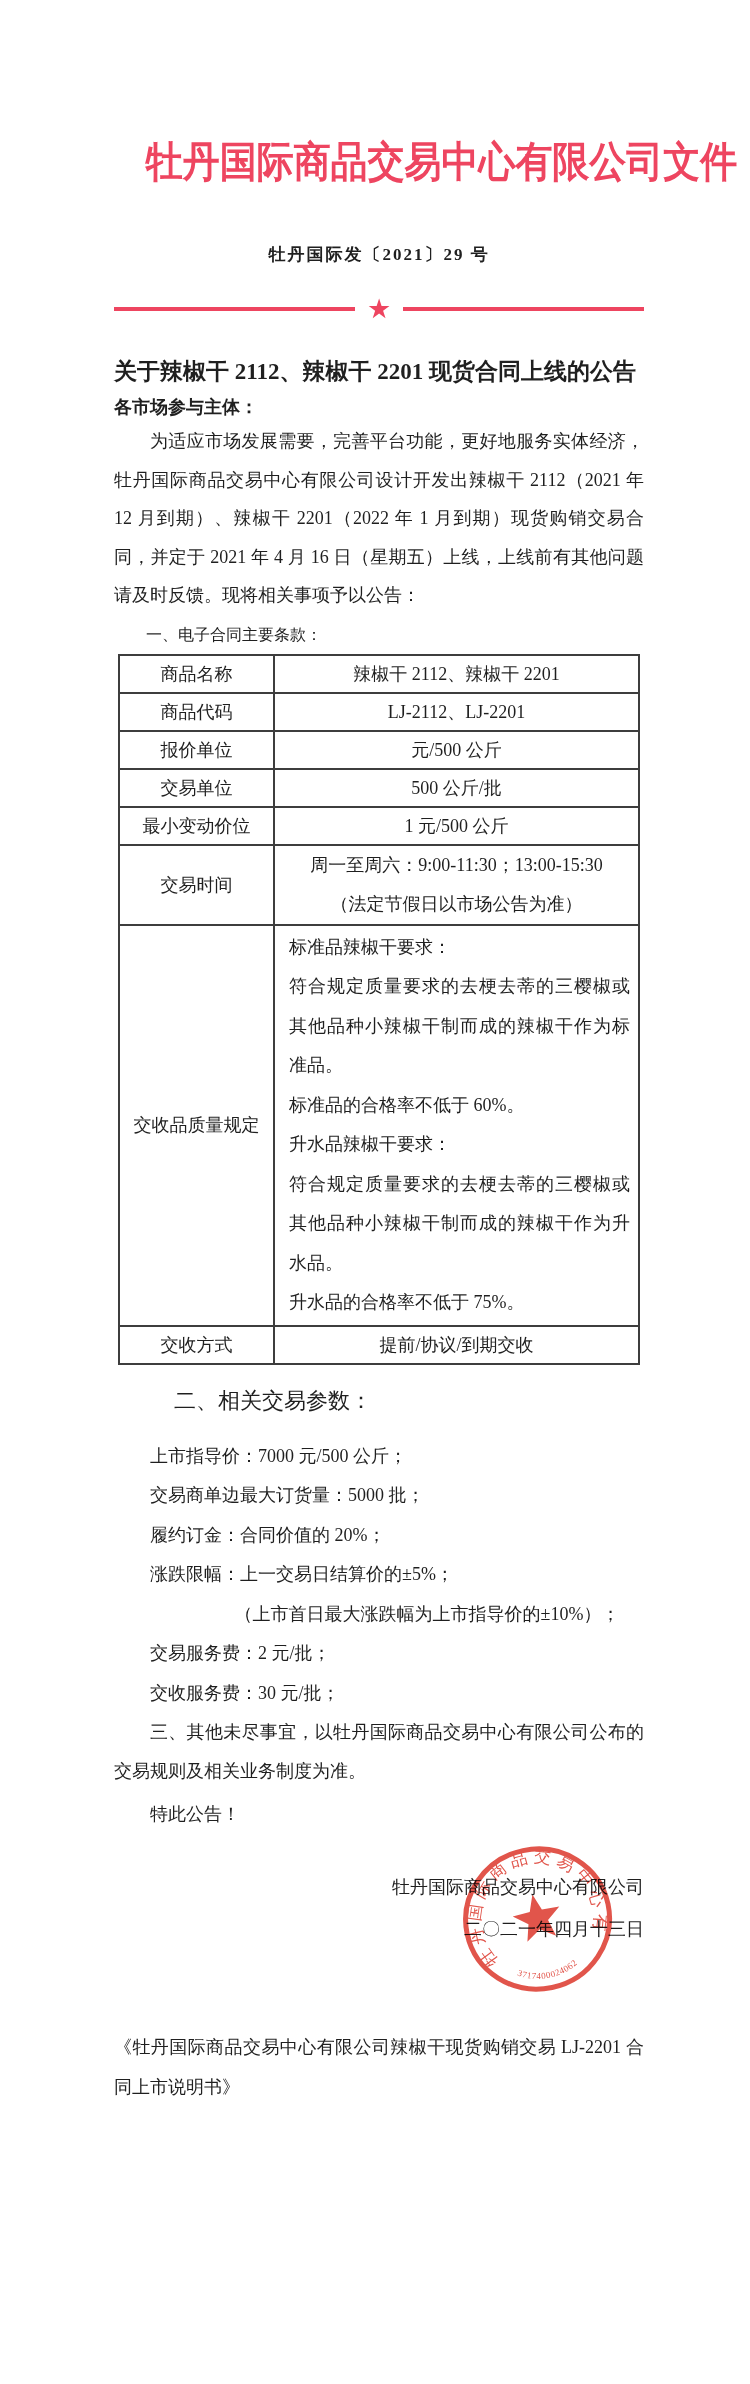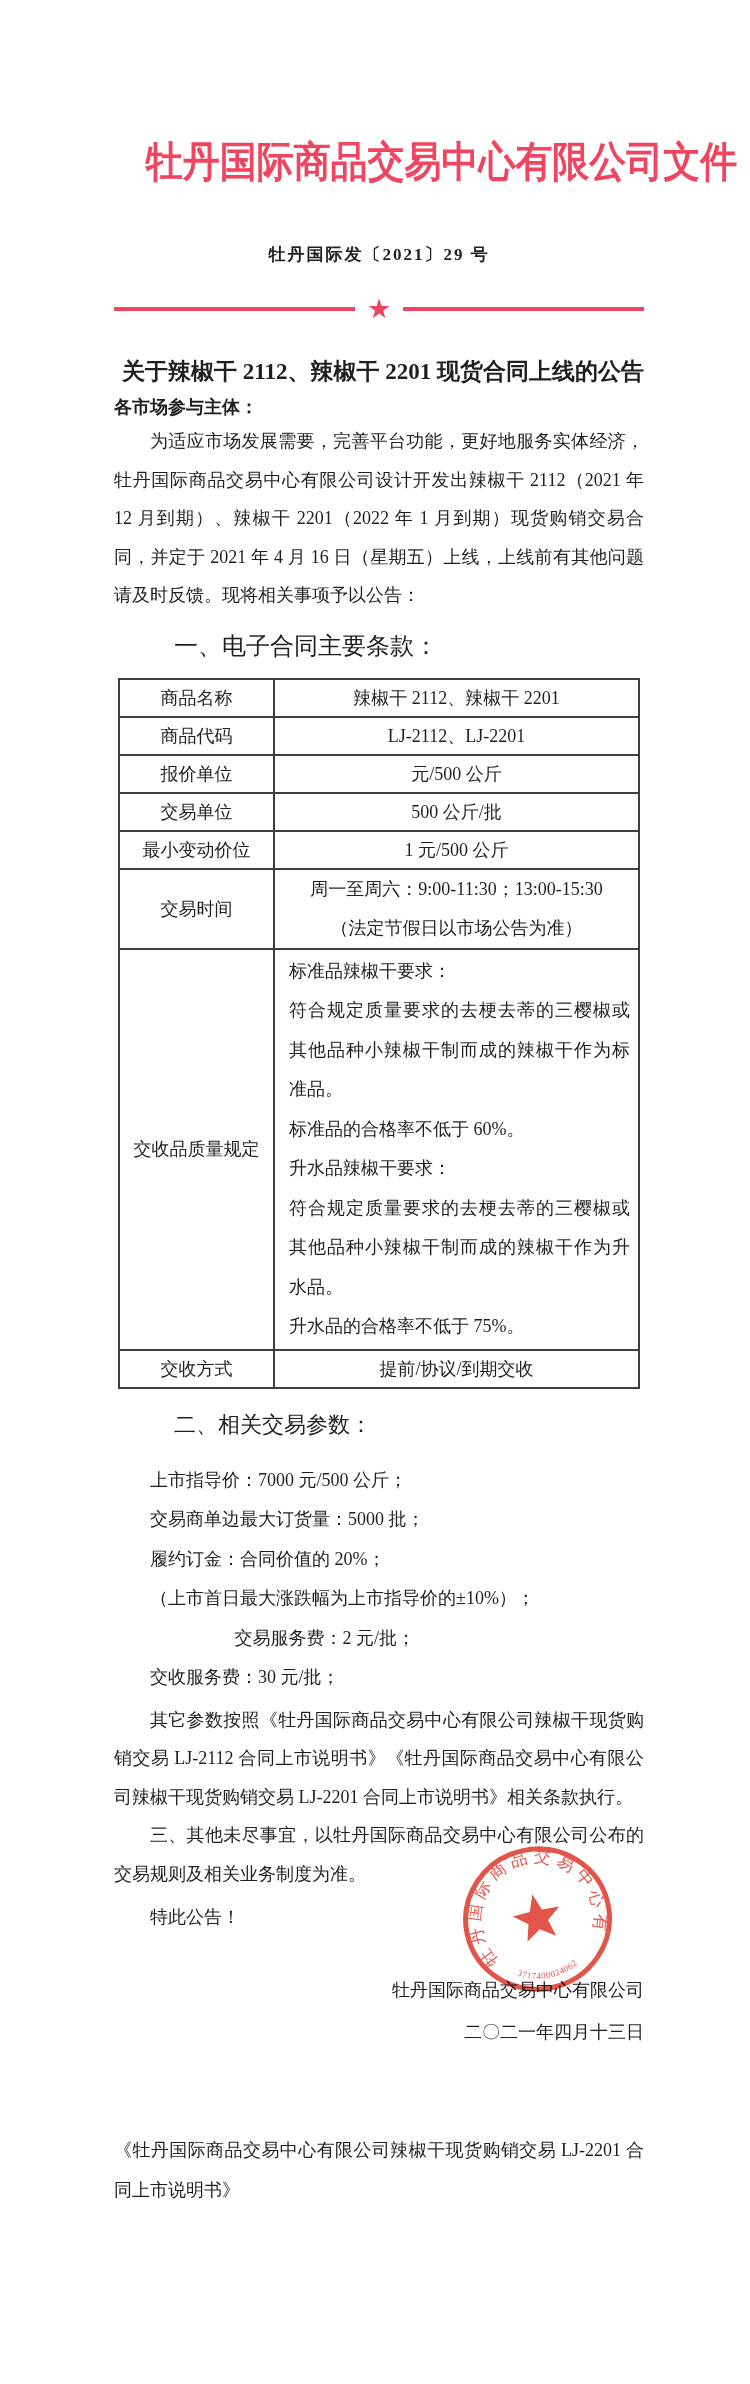--- a/index.html
+++ b/index.html
@@ -42,26 +42,26 @@
   .rule{
     margin-top:26px;
     height:30px;
     display:flex;align-items:center;justify-content:center;gap:12px;
   }
   .rule .seg{width:250px;height:4px;background:var(--red);}
   .rule .star{color:var(--red);font-size:27px;line-height:30px;}
   .doc-title{
     margin:28px 0 0 0;
     font-size:23px;font-weight:bold;
-    text-align:right;line-height:40px;
+    text-align:left;line-height:40px;
   }
   .salutation{font-size:18px;font-weight:bold;line-height:30px;}
   .para{font-size:18px;line-height:38.5px;text-align:justify;text-align-last:left;margin:0;}
   .indent{text-indent:2em;}
-  .sec-heading{font-size:24px;line-height:39px;text-indent:2em;margin:12px;}
+  .sec-heading{font-size:16px;line-height:39px;text-indent:2em;margin:0;}
   .sec2-heading{font-size:22px;line-height:40px;text-indent:2em;margin:16px;}
 
   table.contract{
     border-collapse:collapse;
     width:522px;margin:0 0 0 4px;
     table-layout:fixed;font-size:18px;color:var(--ink);
   }
   table.contract td{border:2px solid var(--border);}
   td.label{width:153px;text-align:center;vertical-align:middle;padding:0;}
   td.value{text-align:center;vertical-align:middle;padding:0 6px;}
@@ -169,26 +169,26 @@
       </tr>
     </tbody>
   </table>
 
   <p class="sec2-heading">二、相关交易参数：</p>
 
   <div class="params">
       <div class="param">上市指导价：7000 元/500 公斤；</div>
       <div class="param">交易商单边最大订货量：5000 批；</div>
       <div class="param">履约订金：合同价值的 20%；</div>
+      <div class="param">涨跌限幅：上一交易日结算价的±5%；</div>
       <div class="param">（上市首日最大涨跌幅为上市指导价的±10%）；</div>
       <div class="param">交易服务费：2 元/批；</div>
       <div class="param">交收服务费：30 元/批；</div>
     </div>
 
-  <p class="para indent para-other">其它参数按照《牡丹国际商品交易中心有限公司辣椒干现货购销交易 LJ-2112 合同上市说明书》《牡丹国际商品交易中心有限公司辣椒干现货购销交易 LJ-2201 合同上市说明书》相关条款执行。</p>
 
   <p class="para indent">三、其他未尽事宜，以牡丹国际商品交易中心有限公司公布的交易规则及相关业务制度为准。</p>
 
   <div class="closing-line">特此公告！</div>
 
   <div class="sig-block">
     <div class="sig-name">牡丹国际商品交易中心有限公司</div>
     <div class="sig-date">二〇二一年四月十三日</div>
   </div>
 

